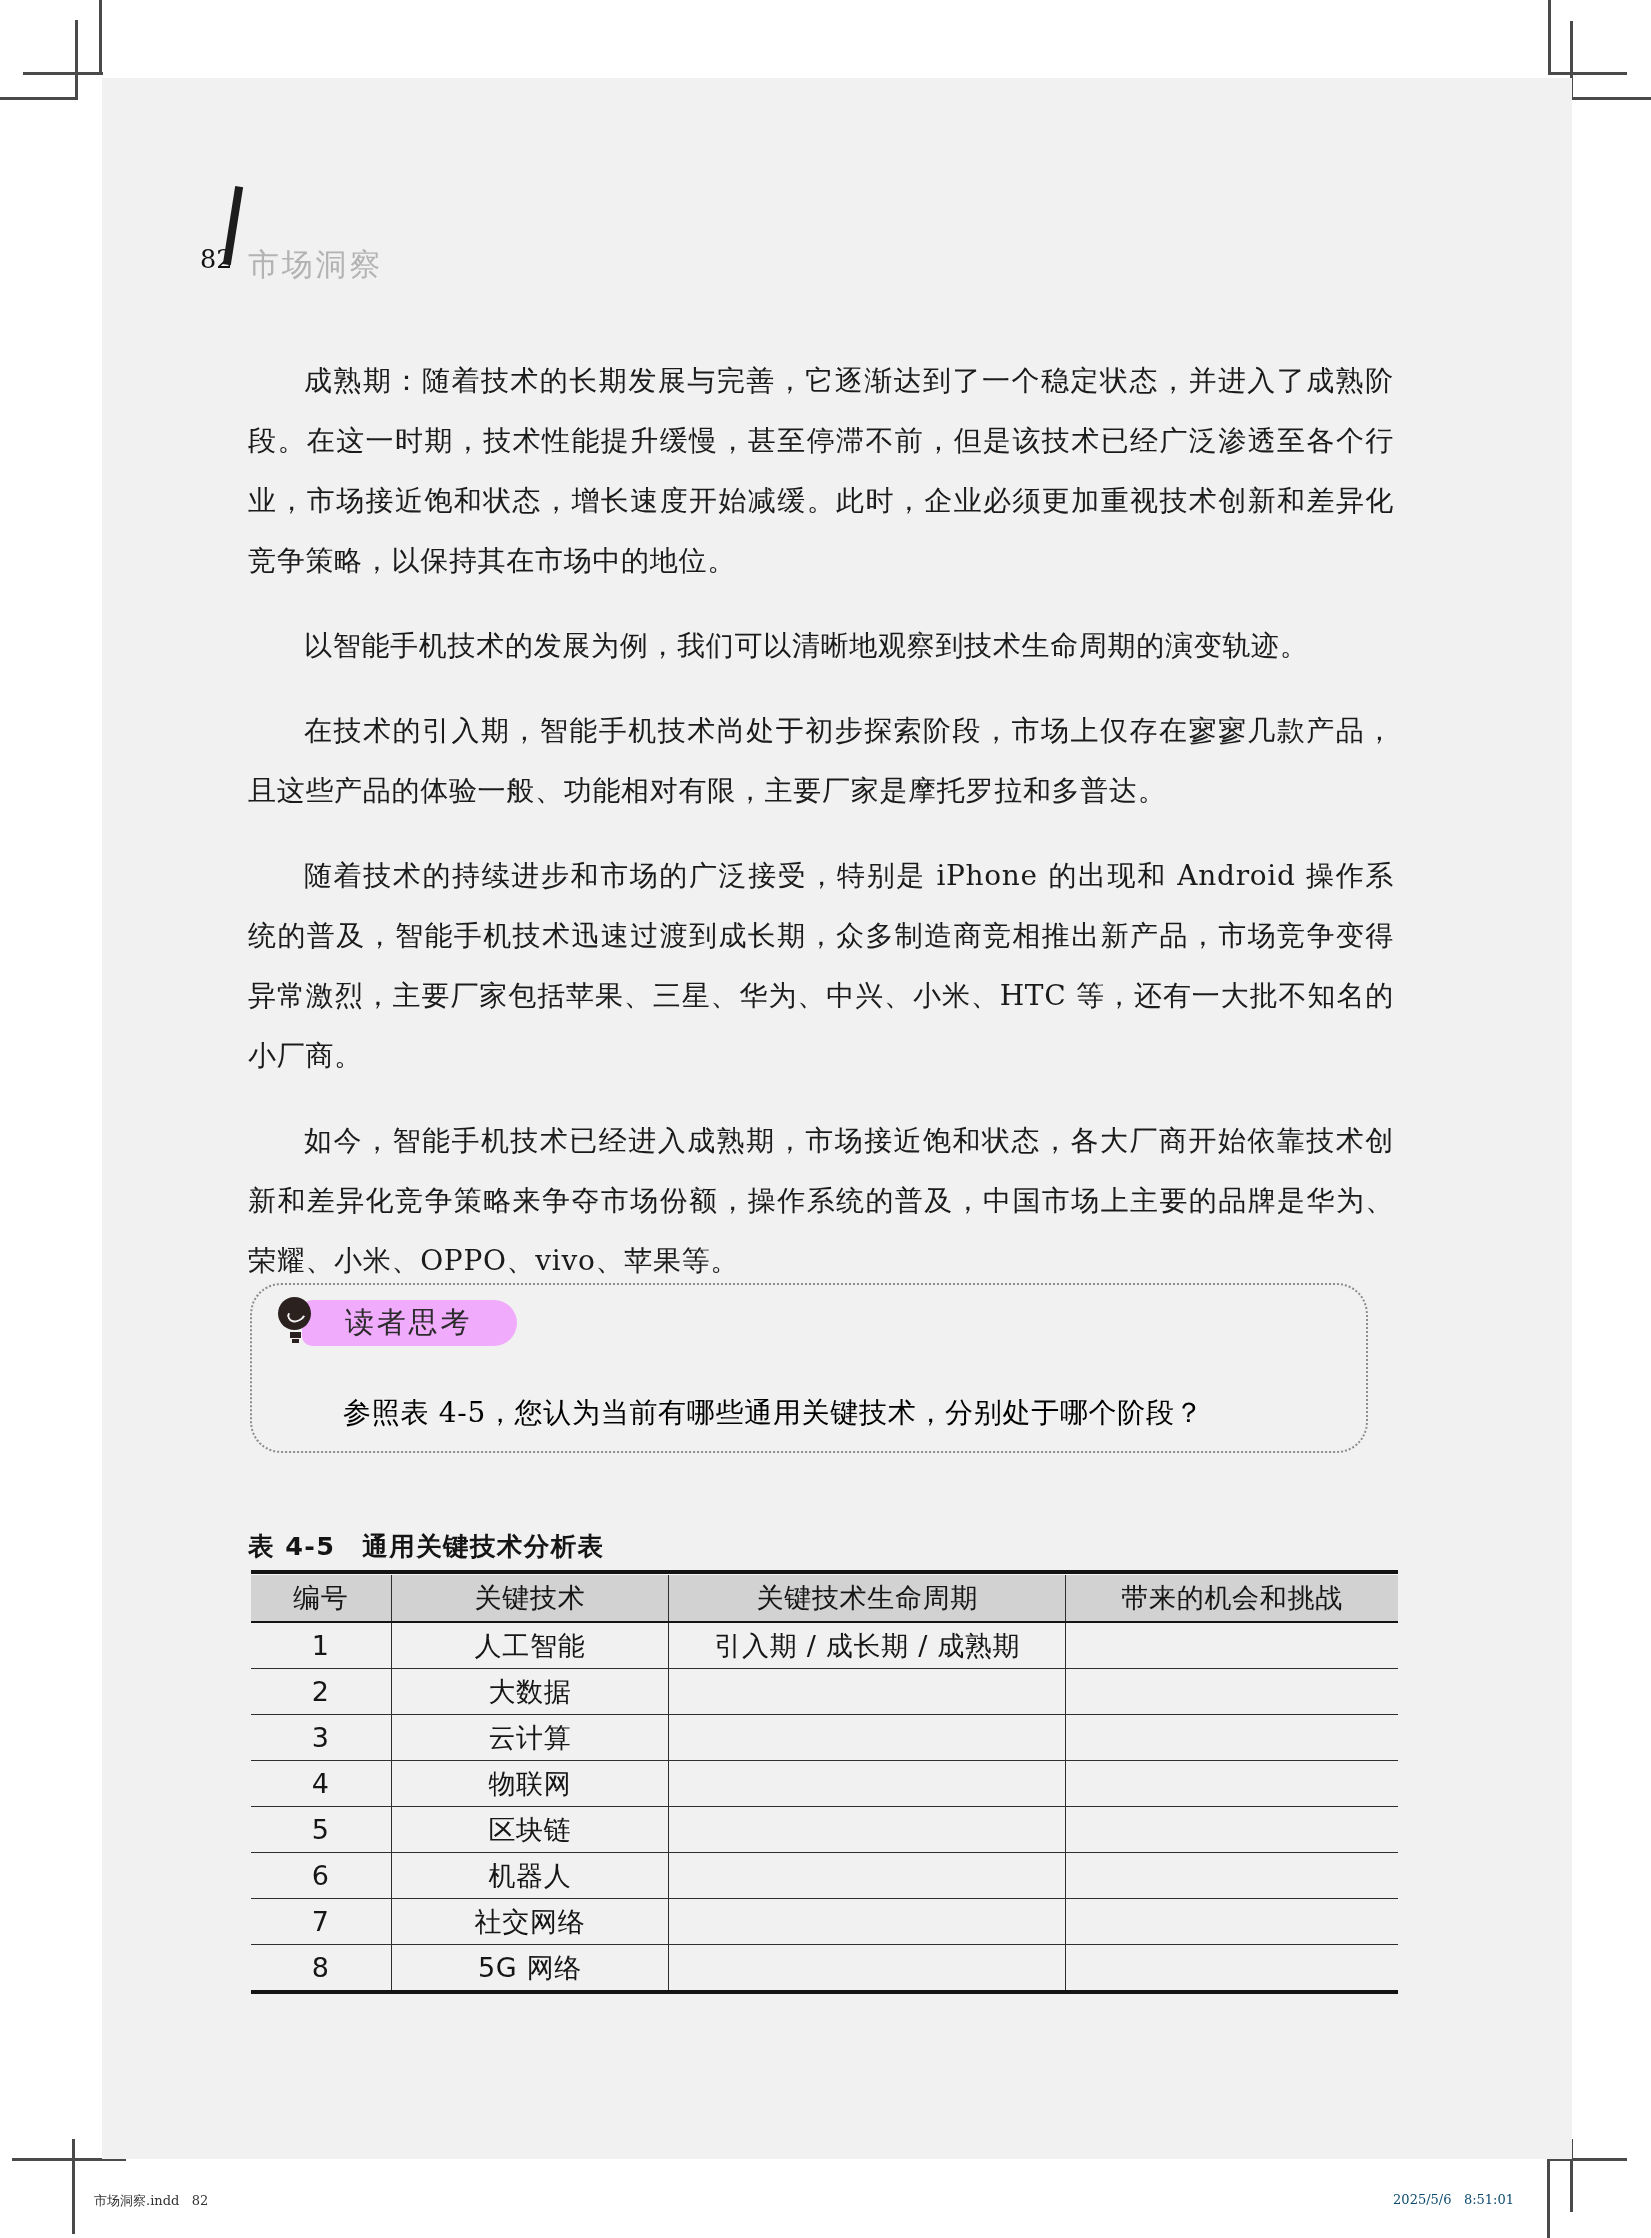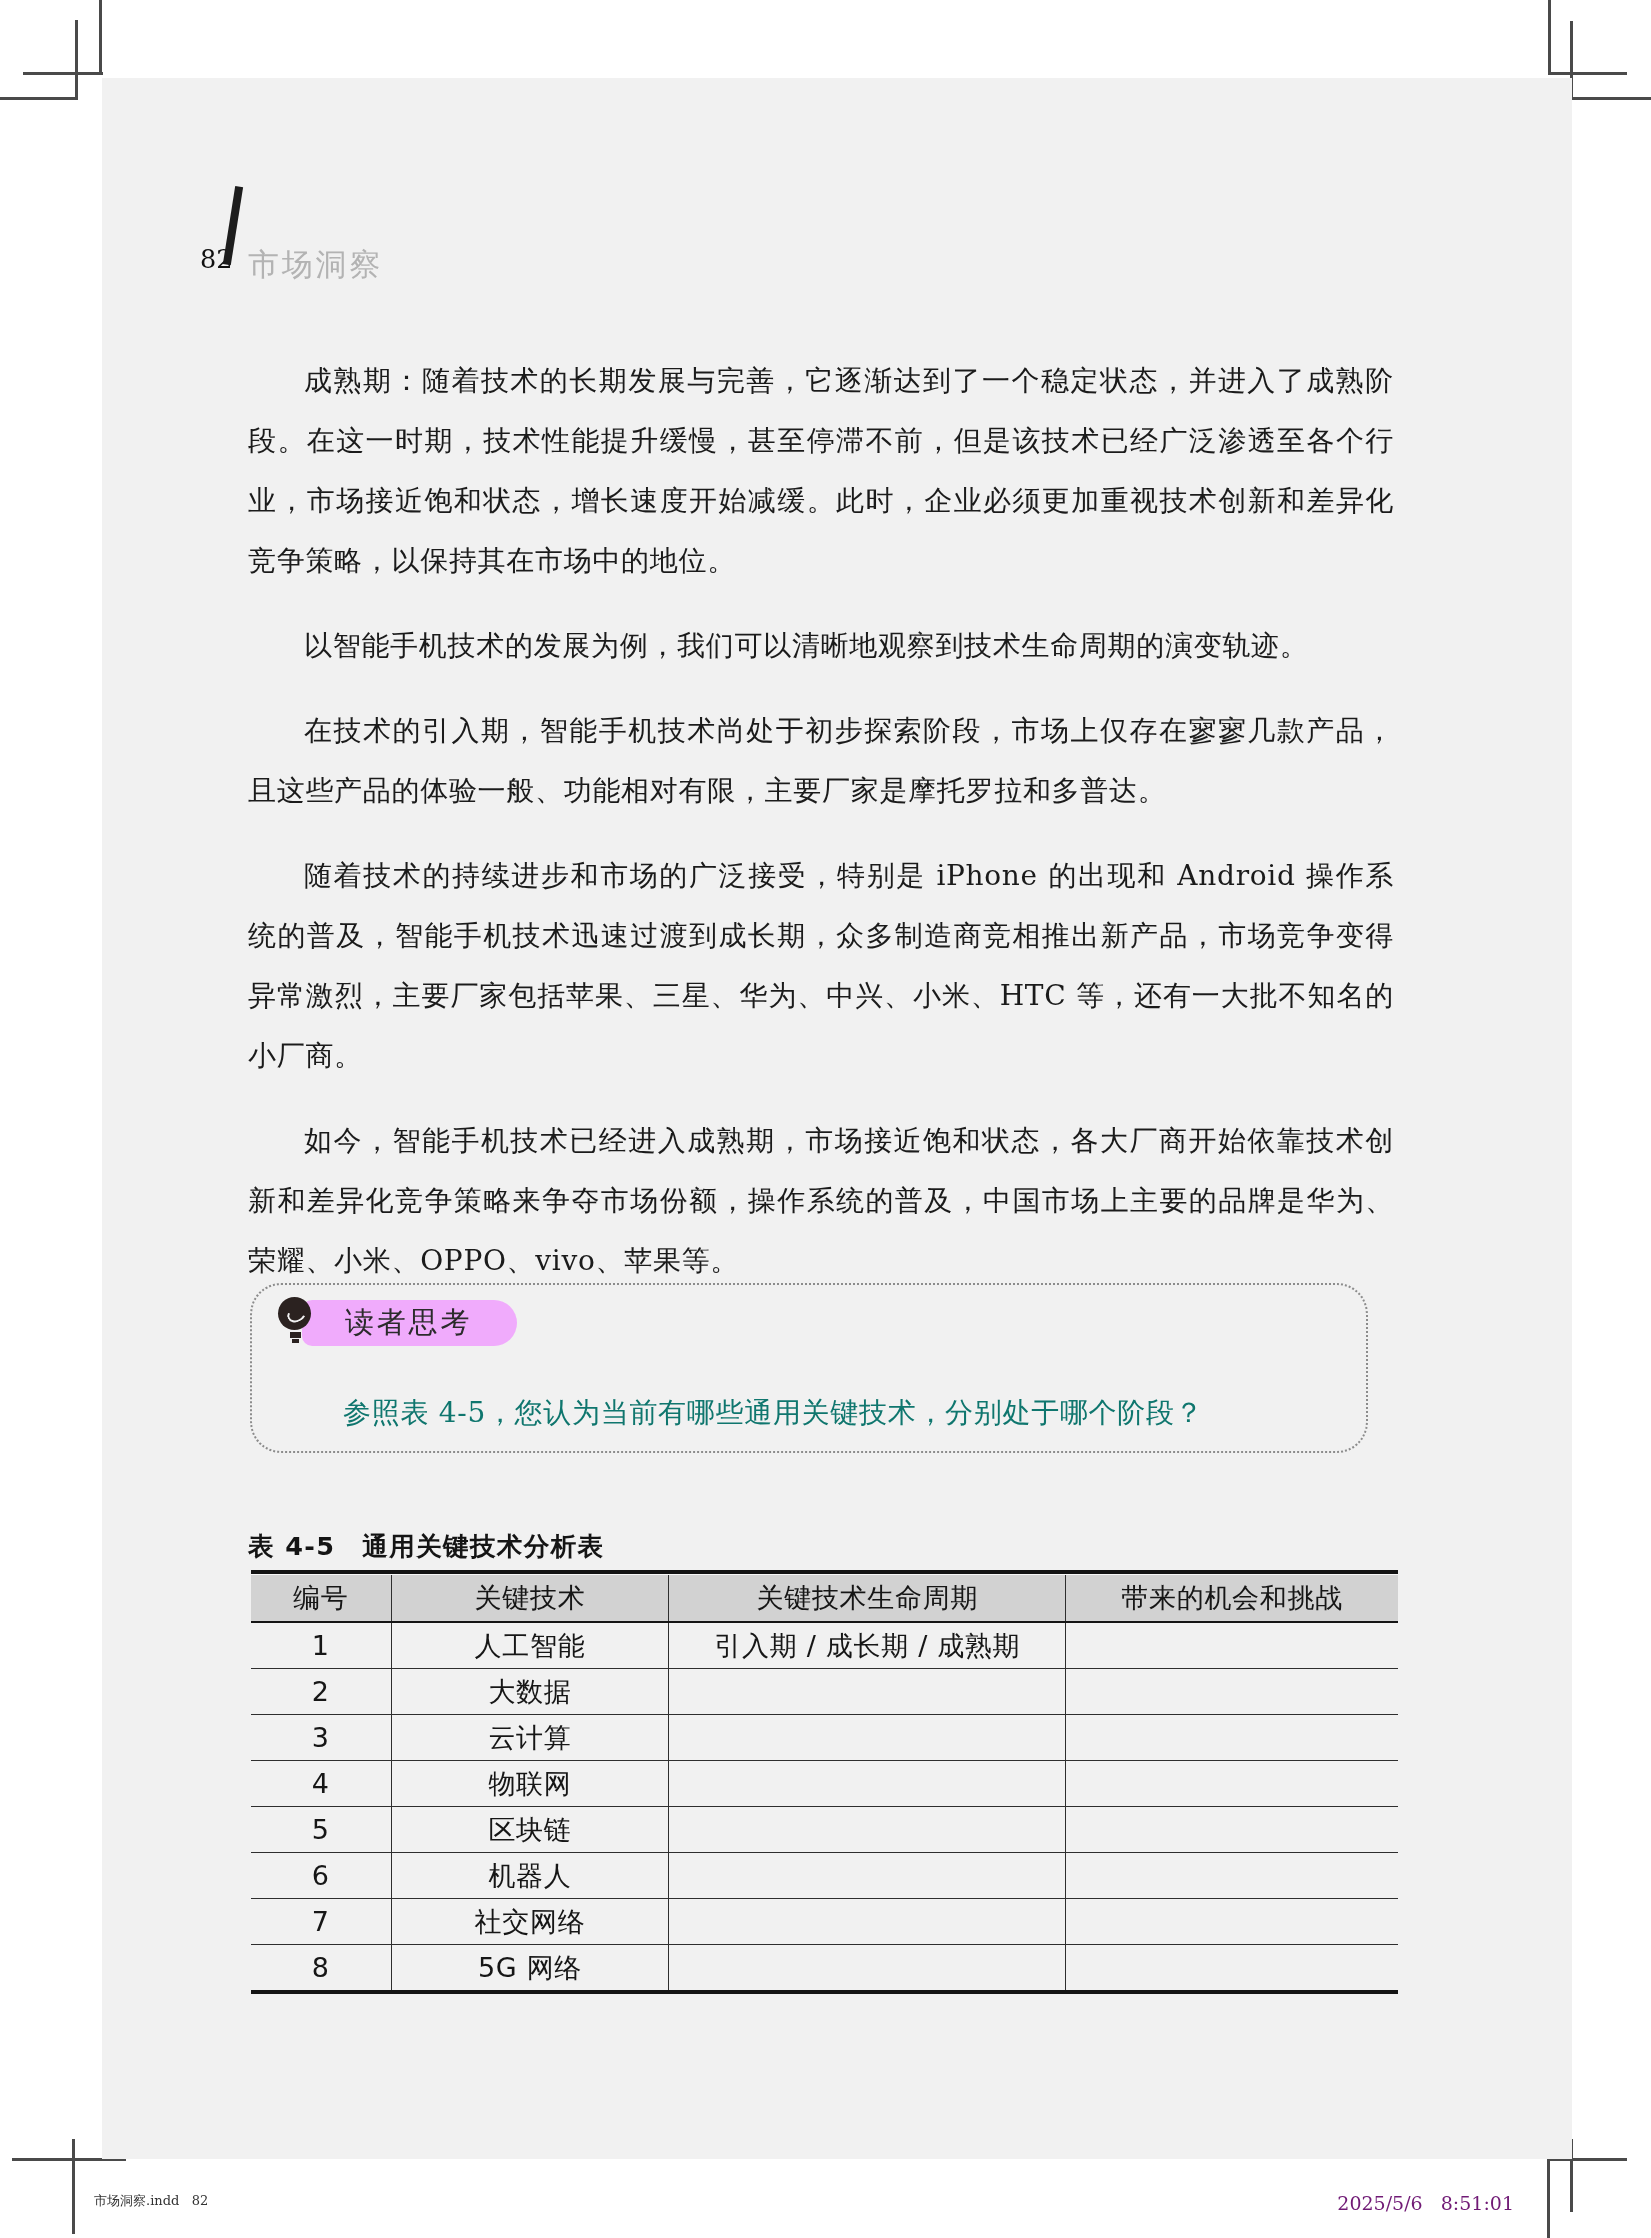--- a/index.html
+++ b/index.html
@@ -80,21 +80,21 @@
     transform:rotate(-25deg);
   }
   .bulb .base{
     width:11px;height:6.2px;background:#2b2220;margin:1.4px auto 0;
   }
   .bulb .base2{
     width:7px;height:3.5px;background:#2b2220;margin:1.4px auto 0;
   }
   .callout .question{
     position:absolute;left:91px;top:109px;
-    font-size:28px;letter-spacing:0.7px;color:#0f766e;
+    font-size:28px;letter-spacing:0.7px;color:#000000;
     white-space:nowrap;
   }
   
   .tbl-title{
     position:absolute;left:146px;top:1451px;width:1150px;
     text-align:left;
     font-family:"DejaVu Sans", sans-serif;
     font-size:25.5px;font-weight:600;color:#141414;letter-spacing:1.4px;
   }
   .tbl{
@@ -119,21 +119,21 @@
   }
   .tcell:last-child{border-right:none;}
   .c1{width:12.2%;}.c2{width:24.2%;}.c3{width:34.6%;}.c4{width:29%;}
   
   .footer-left{
     position:absolute;left:94px;top:2192px;
     font-size:13px;color:#333;white-space:pre;
   }
   .footer-right{
     position:absolute;right:137px;top:2192px;
-    font-size:19px;color:#701a75;white-space:pre;
+    font-size:13px;color:#0c4a6e;white-space:pre;
   }
 </style>
 </head>
 <body>
 
 <div class="cm" style="left:99px;top:0;width:2.8px;height:75px;"></div>
 <div class="cm" style="left:23px;top:72px;width:80px;height:2.8px;"></div>
 <div class="cm" style="left:75px;top:20px;width:2.8px;height:79px;"></div>
 <div class="cm" style="left:0;top:97px;width:78px;height:2.8px;"></div>
 

